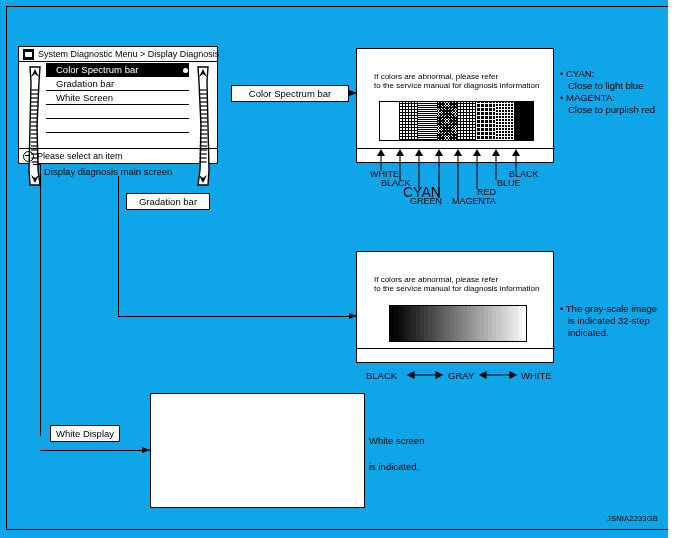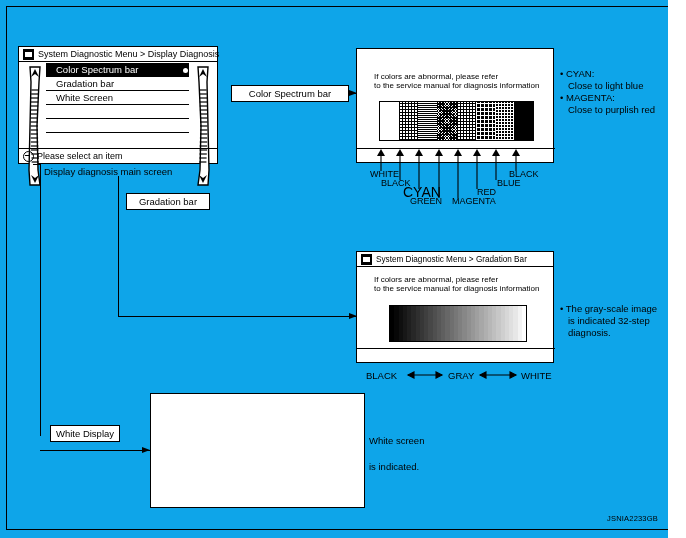--- a/index.html
+++ b/index.html
@@ -411,24 +411,20 @@
     <span>Gradation bar</span>
   </div>
 
   <div class="vline" style="left:118px;top:176px;height:140px;"></div>
   <div class="hline" style="left:118px;top:316px;width:238px;"></div>
   <svg class="abs" style="left:349px;top:311px;" width="10" height="11">
     <polygon points="0,2 8,5 0,8" fill="#000"></polygon>
   </svg>
 
   <div class="screen" style="left:356px;top:251px;width:198px;height:112px;">
-    <div class="screen-title">
-      <span class="ico-sq"></span>
-      <span style="font-size:8.2px;">System Diagnostic Menu &gt; Gradation Bar</span>
-    </div>
 
     <span class="txt" style="left:17px;top:22px;font-size:8px;">If colors are abnormal, please refer</span>
     <span class="txt" style="left:17px;top:31px;font-size:8px;">to the service manual for diagnosis information</span>
 
     <div class="gbar" style="left:32px;top:53px;width:138px;height:37px;">
       <div class="gseg" style="background:#000000;"></div>
       <div class="gseg" style="background:#070707;"></div>
       <div class="gseg" style="background:#0f0f0f;"></div>
       <div class="gseg" style="background:#171717;"></div>
       <div class="gseg" style="background:#1f1f1f;"></div>
@@ -473,21 +469,21 @@
       <polygon points="52,9 58,6 58,12"></polygon>
       <polygon points="86,9 80,6 80,12"></polygon>
       <line x1="124" y1="9" x2="160" y2="9"></line>
       <polygon points="124,9 130,6 130,12"></polygon>
       <polygon points="160,9 154,6 154,12"></polygon>
     </g>
   </svg>
 
   <span class="bullet-line" style="left:560px;top:303px;">• The gray-scale image</span>
   <span class="bullet-line" style="left:560px;top:315px;">   is indicated 32-step</span>
-  <span class="bullet-line" style="left:560px;top:327px;">   diagnosis.</span>
+  <span class="bullet-line" style="left:560px;top:327px;">   indicated.</span>
 
   <div class="labelbox" style="left:50px;top:425px;width:70px;height:17px;">
     <span>White Display</span>
   </div>
   <div class="hline" style="left:40px;top:450px;width:110px;"></div>
   <svg class="abs" style="left:142px;top:445px;" width="10" height="11">
     <polygon points="0,2 8,5 0,8" fill="#000"></polygon>
   </svg>
 
   <div class="whitebox" style="left:150px;top:393px;width:215px;height:115px;"></div>

